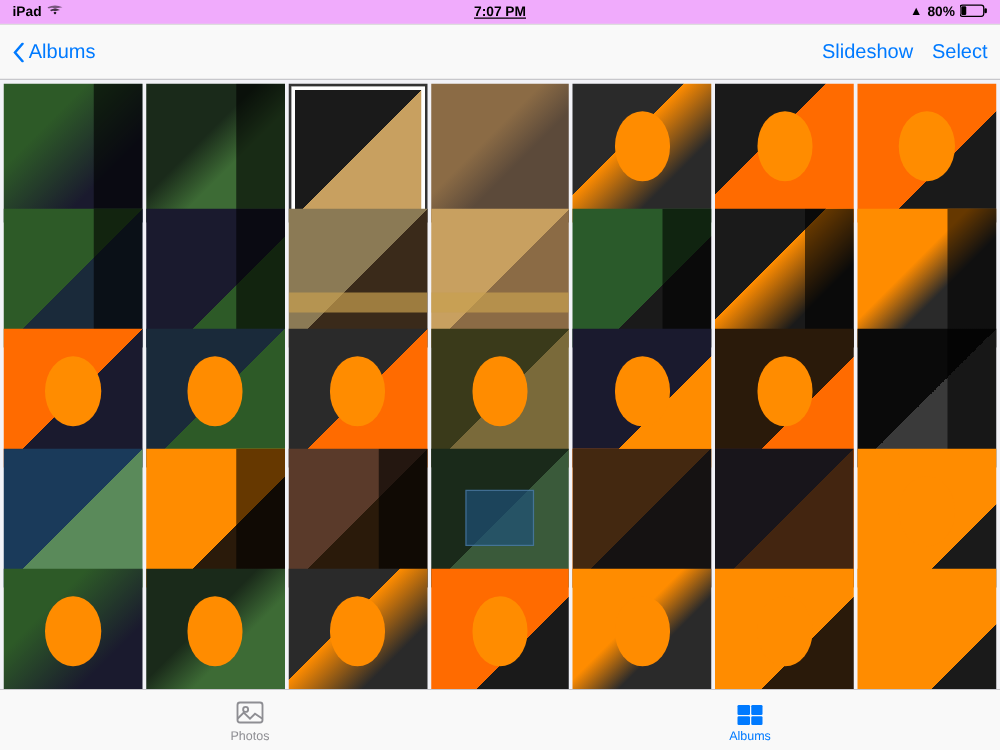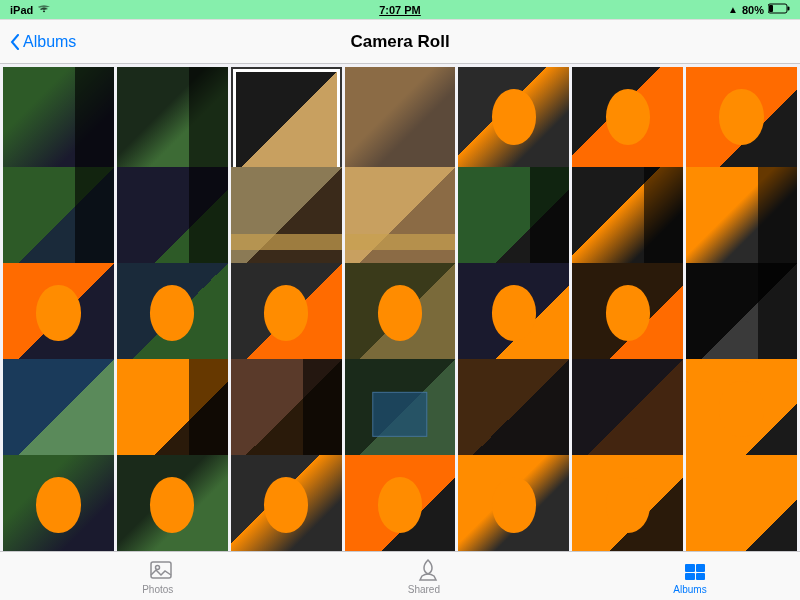--- a/index.html
+++ b/index.html
@@ -7,21 +7,21 @@
       width: 800px;
       height: 600px;
       overflow: hidden;
       background: #f2f2f7;
       font-family: -apple-system, 'Helvetica Neue', sans-serif;
     }
 
     
     #status-bar {
       height: 20px;
-      background: #86efac;
+      background: #f0abfc;
       display: flex;
       align-items: center;
       justify-content: space-between;
       padding: 0 10px;
       font-size: 11px;
       font-weight: 600;
       color: #000;
       border-bottom: 1px solid #ddd;
     }
     .status-left { display: flex; align-items: center; gap: 4px; }
@@ -93,21 +93,21 @@
       align-items: center;
       justify-content: space-around;
       position: absolute;
       bottom: 0;
       left: 0;
       right: 0;
     }
     .tab-item {
       display: flex;
       flex-direction: column;
-      align-items: flex-end;
+      align-items: center;
       gap: 2px;
       cursor: pointer;
       color: #8e8e93;
       font-size: 10px;
       width: 80px;
     }
     .tab-item.active { color: #007aff; }
     .tab-icon {
       width: 24px;
       height: 24px;
@@ -216,21 +216,24 @@
   </div>
 </div>
 
 <div id="nav-bar">
   <div class="nav-back">
     <svg width="10" height="16" viewBox="0 0 10 16">
       <path d="M8 1 L2 8 L8 15" fill="none" stroke="#007aff" stroke-width="2" stroke-linecap="round"></path>
     </svg>
     <span>Albums</span>
   </div>
-  <div class="nav-title">Camera Roll</div>
+  <div class="nav-actions">
+    <span class="nav-btn">Slideshow</span>
+    <span class="nav-btn">Select</span>
+  </div>
 </div>
 
 <div id="photo-grid">
 <div class="photo-cell c1">
       <div class="thumb-content">
         <div class="thumb-panel"></div>
       </div>
     </div>
     <div class="photo-cell c2">
       <div class="thumb-content">
@@ -400,27 +403,20 @@
 
 <div id="tab-bar">
   <div class="tab-item">
     <svg class="tab-icon" viewBox="0 0 24 24" fill="none" stroke="currentColor" stroke-width="1.5">
       <rect x="2" y="4" width="20" height="16" rx="2"></rect>
       <circle cx="8.5" cy="9.5" r="2"></circle>
       <path d="M2 17 L7 12 L12 17 L16 13 L22 17"></path>
     </svg>
     <span>Photos</span>
   </div>
-  <div class="tab-item">
-    <svg class="tab-icon" viewBox="0 0 24 24" fill="none" stroke="currentColor" stroke-width="1.5">
-      <path d="M12 2 Q8 6 8 10 Q8 14 12 16 Q16 14 16 10 Q16 6 12 2Z"></path>
-      <path d="M6 18 Q9 16 12 16 Q15 16 18 18 L20 22 L4 22Z"></path>
-    </svg>
-    <span>Shared</span>
-  </div>
   <div class="tab-item active">
     <svg class="tab-icon" viewBox="0 0 24 24" fill="currentColor">
       <rect x="2" y="6" width="10" height="8" rx="1"></rect>
       <rect x="13" y="6" width="9" height="8" rx="1"></rect>
       <rect x="2" y="15" width="10" height="7" rx="1"></rect>
       <rect x="13" y="15" width="9" height="7" rx="1"></rect>
     </svg>
     <span>Albums</span>
   </div>
 </div>

